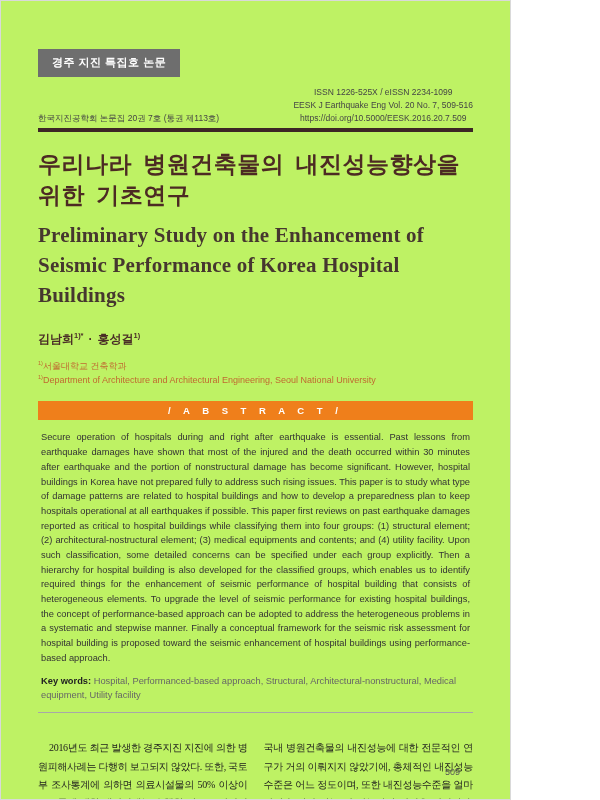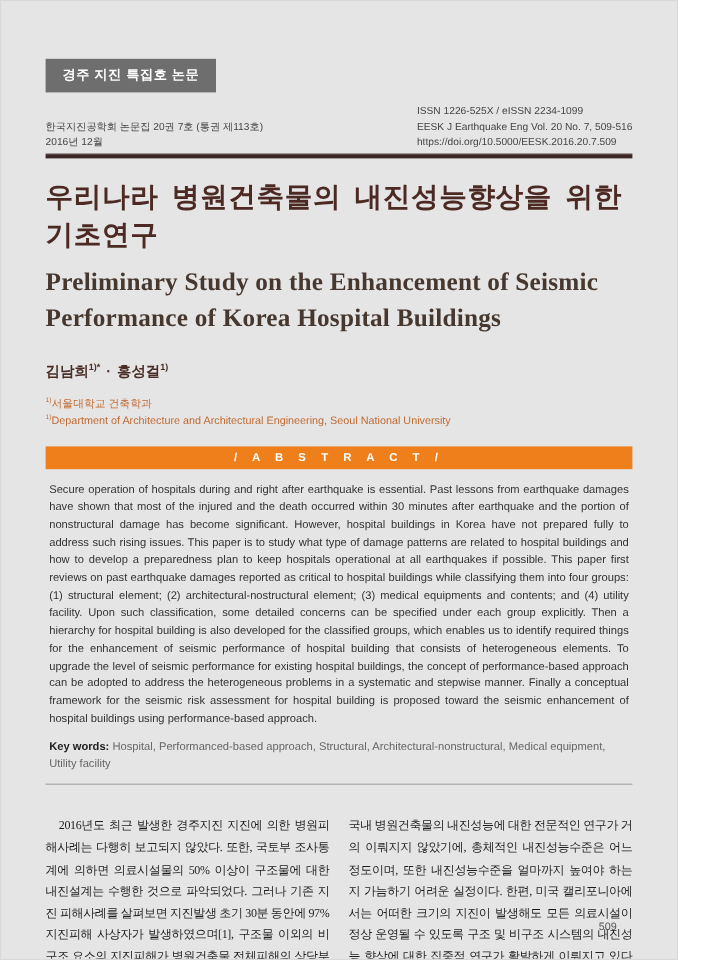--- a/index.html
+++ b/index.html
@@ -1,20 +1,20 @@
 <!DOCTYPE html>
 <html><head>
 <meta charset="utf-8">
 <style>
   * { margin:0; padding:0; box-sizing:border-box; }
   html,body { background:#fff; }
   .page {
     position:relative;
-    width:565px; height:800px;
-    background:#e5e5e5;
+    width:511px; height:800px;
+    background:#bef264;
     border:1px solid #d9d9d9;
     padding:48px 37px 0 37px;
     overflow:hidden;
     font-family:"Liberation Sans","DejaVu Sans",sans-serif;
   }
   .badge {
     display:inline-block;
     background:#6e6e6e;
     color:#fff;
     font-size:11px;
@@ -26,21 +26,21 @@
     display:flex;
     justify-content:space-between;
     align-items:flex-end;
     margin-top:9px;
   }
   .header-left, .header-right {
     font-size:8.5px;
     color:#454545;
     line-height:1.5;
   }
-  .header-right { text-align:left;margin-left:20px; }
+  .header-right { text-align:center;margin-left:20px; }
   .rule-double {
     margin-top:4px;
     height:2px;
     border-top:1px solid #3d2626;
     border-bottom:3px solid #3d2626;
   }
   .title-kr {
     margin-top:17px;
     font-family:"Liberation Serif","DejaVu Serif",serif;
     font-size:23px;
@@ -142,21 +142,20 @@
 </head>
 <body>
 
 <div class="page">
 
   <div class="badge">경주 지진 특집호 논문</div>
 
   <div class="header-row">
     <div class="header-left">
       <div>한국지진공학회 논문집 20권 7호 (통권 제113호)</div>
-      <div>2016년 12월</div>
     </div>
     <div class="header-right">
       <div>ISSN 1226-525X / eISSN 2234-1099</div>
       <div>EESK J Earthquake Eng Vol. 20 No. 7, 509-516</div>
       <div>https://doi.org/10.5000/EESK.2016.20.7.509</div>
     </div>
   </div>
 
   <div class="rule-double"></div>
 

